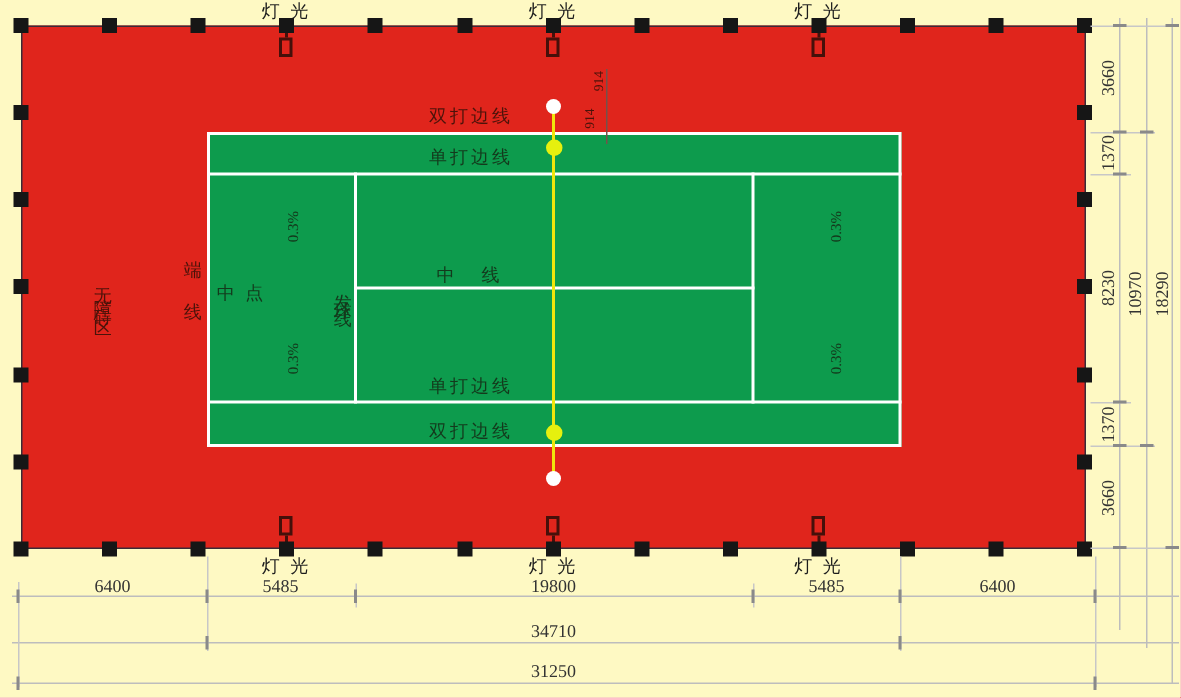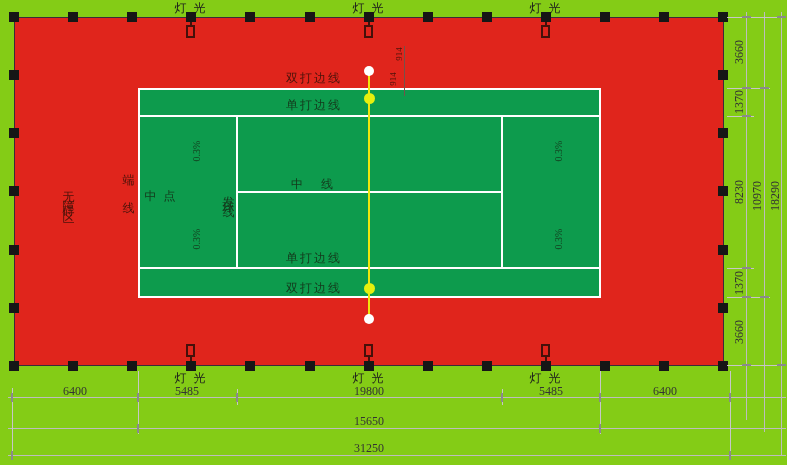--- a/index.html
+++ b/index.html
@@ -1,16 +1,16 @@
 <!DOCTYPE html>
 <html><head>
 <meta charset="utf-8">
 <style>
   html,body{margin:0;padding:0;background:#fff;}
-  .canvas{position:relative;width:787px;height:465px;background:#84cc16;overflow:hidden;
+  .canvas{position:relative;width:787px;height:465px;background:#fef9c3;overflow:hidden;
           font-family:"Liberation Serif", serif;}
   .red-field{position:absolute;left:14px;top:17px;width:710px;height:349px;
              background:#e0251c;border:1px solid #3a2b38;box-sizing:border-box;}
   .green-court{position:absolute;left:138px;top:88px;width:463px;height:210px;
                background:#0d9b4d;border:2px solid #ffffff;box-sizing:border-box;}
   .wline{position:absolute;background:#ffffff;}
   .net{position:absolute;background:#f0e60c;}
   .dot{position:absolute;border-radius:50%;}
   .dot.white{width:10px;height:10px;background:#ffffff;}
   .dot.yellow{width:11px;height:11px;background:#e6f00e;}
@@ -98,21 +98,21 @@
 
   <div class="dline" style="left:746px;top:12px;width:1px;height:408px;"></div>
   <div class="dline" style="left:764px;top:12px;width:1px;height:420px;"></div>
   <div class="dline" style="left:781px;top:12px;width:1px;height:444px;"></div>
 
   <div class="dim" style="left:75px;top:391px;">6400</div>
   <div class="dim" style="left:187px;top:391px;">5485</div>
   <div class="dim" style="left:369px;top:391px;">19800</div>
   <div class="dim" style="left:551px;top:391px;">5485</div>
   <div class="dim" style="left:665px;top:391px;">6400</div>
-  <div class="dim" style="left:369px;top:421px;">15650</div>
+  <div class="dim" style="left:369px;top:421px;">34710</div>
   <div class="dim" style="left:369px;top:448px;">31250</div>
 
   <div class="dim rot" style="left:739px;top:52px;">3660</div>
   <div class="dim rot" style="left:739px;top:102px;">1370</div>
   <div class="dim rot" style="left:739px;top:192px;">8230</div>
   <div class="dim rot" style="left:739px;top:283px;">1370</div>
   <div class="dim rot" style="left:739px;top:332px;">3660</div>
   <div class="dim rot" style="left:757px;top:196px;">10970</div>
   <div class="dim rot" style="left:775px;top:196px;">18290</div>
 

